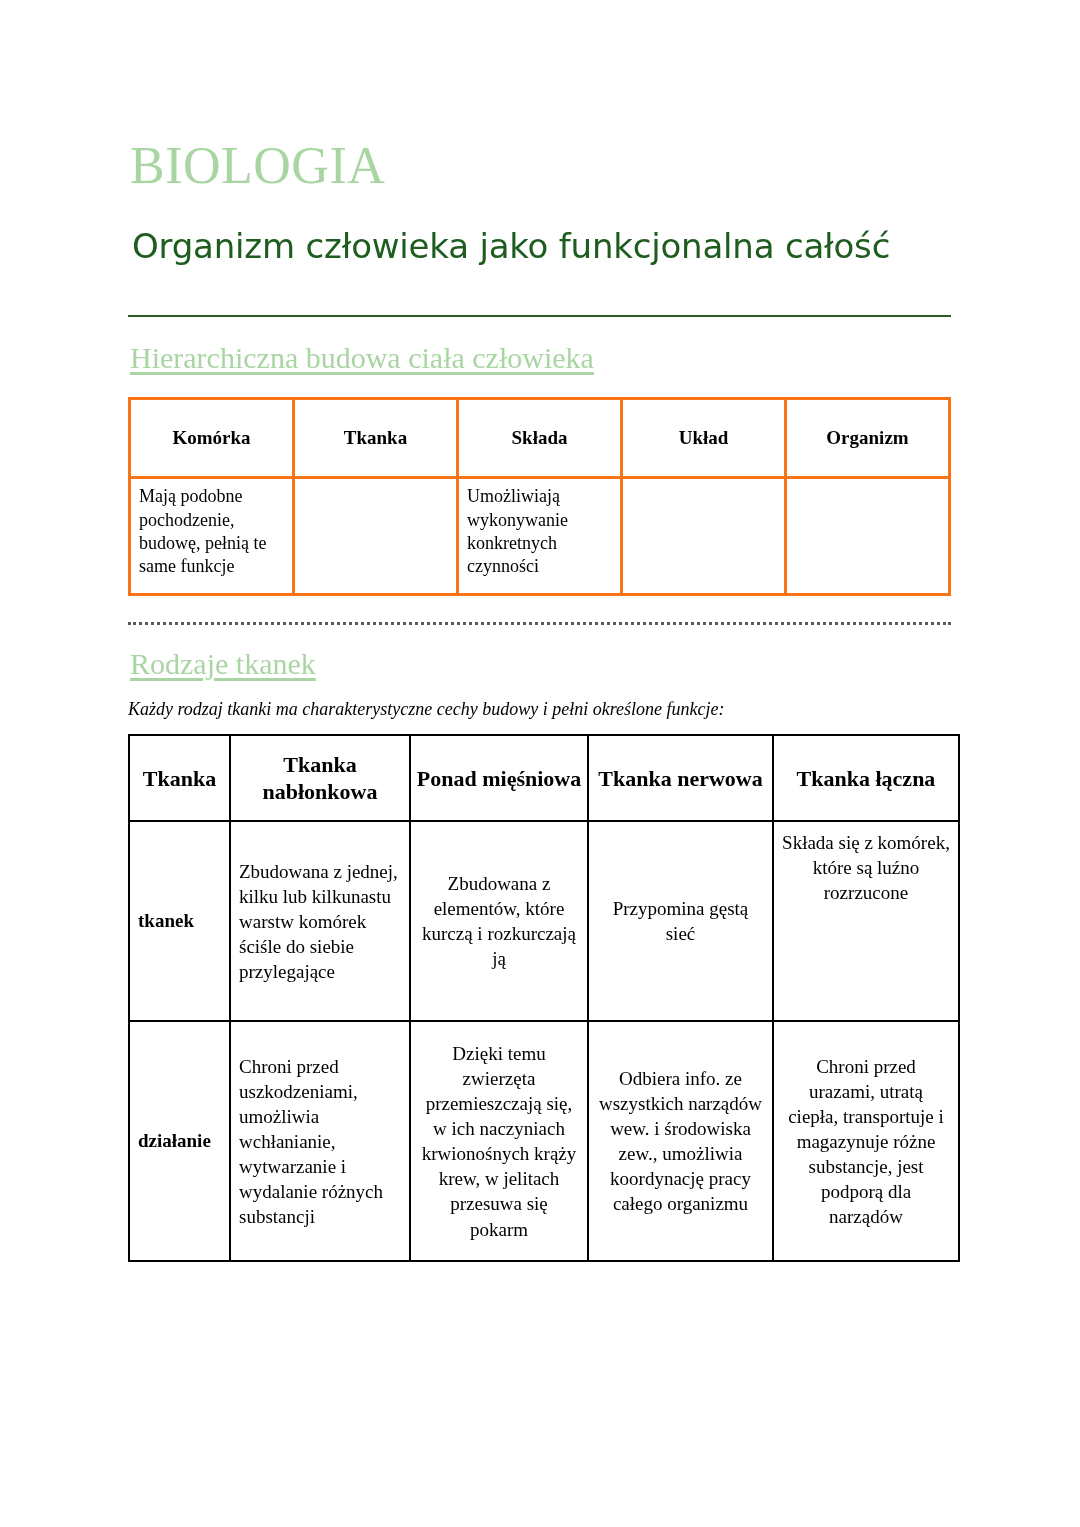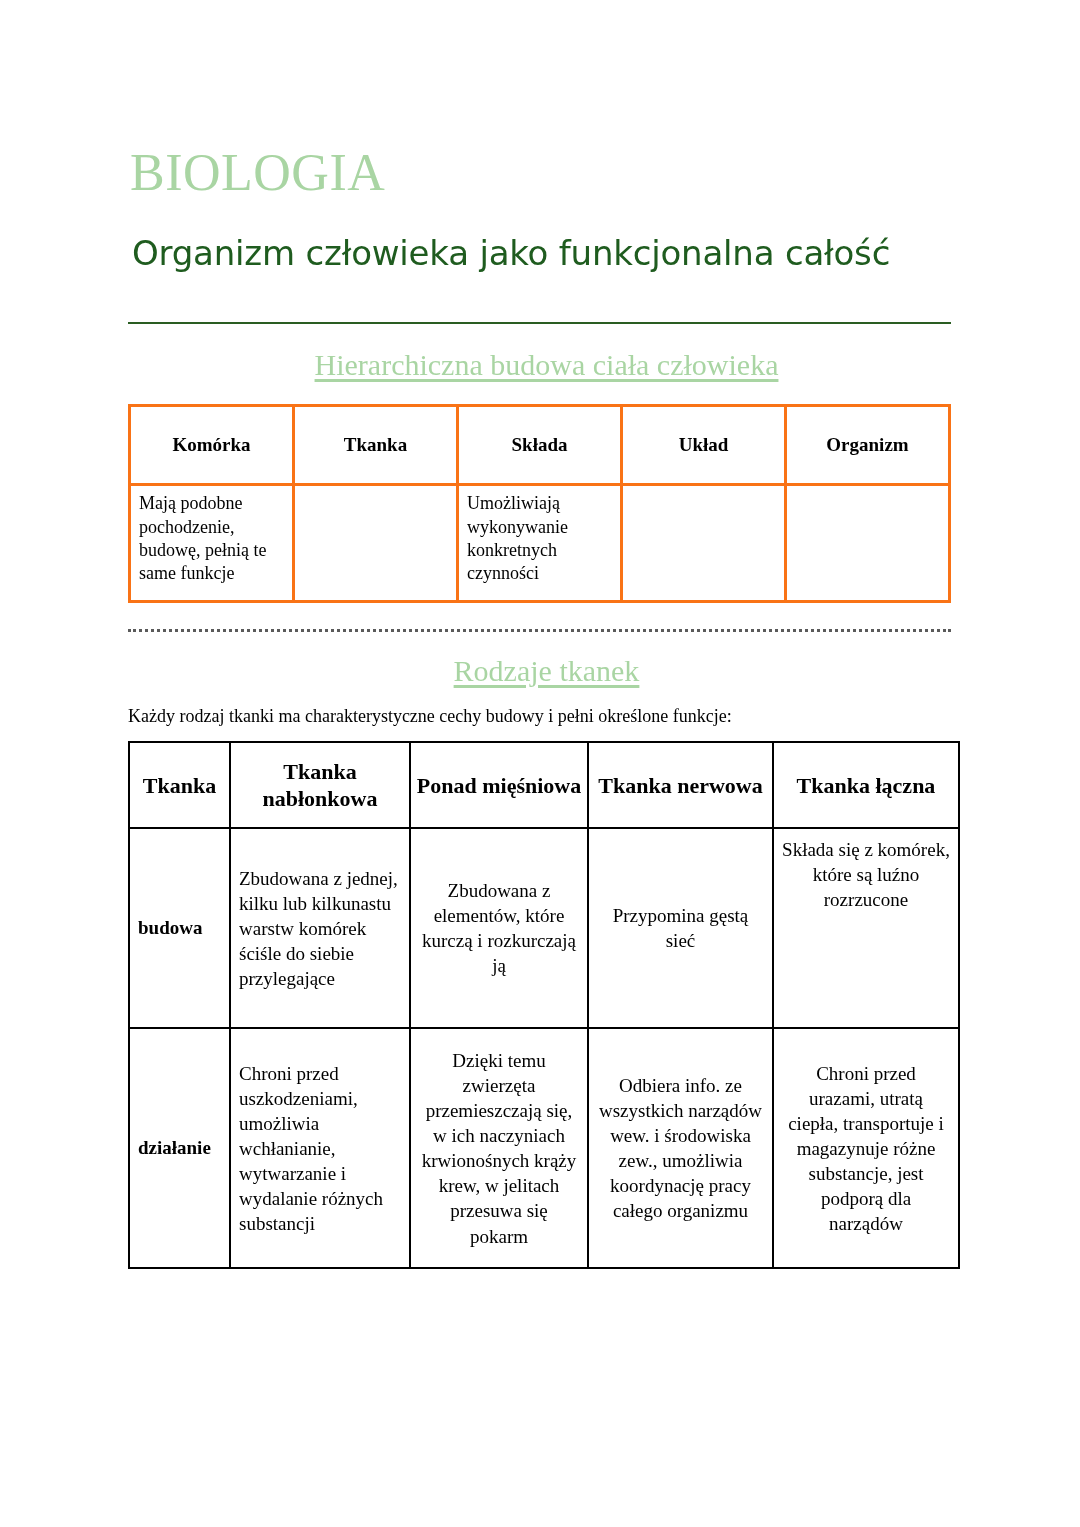--- a/index.html
+++ b/index.html
@@ -18,21 +18,21 @@
   .page {
     position: absolute;
     left: 0; top: 0;
     width: 1080px;
     height: 1527px;
     background: #ffffff;
   }
   .content {
     position: absolute;
     left: 128px;
-    top: 15px;
+    top: 8px;
     width: 835px;
   }
 
   
   .doc-title {
     font-family: "Liberation Serif", serif;
     font-size: 52px;
     line-height: 1.0;
     font-weight: 400;
     color: #a9d5a3;
@@ -63,30 +63,30 @@
     font-family: "Liberation Serif", serif;
     font-size: 30px;
     line-height: 1.15;
     font-weight: 400;
     color: #a9d5a3;
     text-decoration: underline;
     text-underline-offset: 4px;
     margin: 0;
     padding-top: 24px;
     padding-left: 2px;
-    text-align: center;
   }
   .section-heading.tight { padding-top: 22px; }
 
   .body-text {
     font-family: "Liberation Serif", serif;
     font-size: 18px;
     line-height: 1.25;
     color: #000;
     margin: 0;
+    font-style: italic;
   }
   .footnote {
     font-family: "Liberation Serif", serif;
     font-size: 18px;
     line-height: 1.25;
     color: #000;
     margin: 0;
     padding-top: 4px;
   }
   .footnote b { font-weight: 700; }
@@ -220,21 +220,21 @@
         <tr>
           <th>Tkanka</th>
           <th>Tkanka nabłonkowa</th>
           <th>Ponad mięśniowa</th>
           <th>Tkanka nerwowa</th>
           <th>Tkanka łączna</th>
         </tr>
       </thead>
       <tbody>
         <tr class="r-budowa">
-          <td class="rowlabel">budowa</td>
+          <td class="rowlabel">tkanek</td>
           <td class="cell-left">Zbudowana z jednej, kilku lub kilkunastu warstw komórek ściśle do siebie przylegające</td>
           <td class="cell-center">Zbudowana z elementów, które kurczą i rozkurczają ją</td>
           <td class="cell-center">Przypomina gęstą sieć</td>
           <td class="cell-top">Składa się z komórek, które są luźno rozrzucone</td>
         </tr>
         <tr class="r-dzialanie">
           <td class="rowlabel">działanie</td>
           <td class="cell-left">Chroni przed uszkodzeniami, umożliwia wchłanianie, wytwarzanie i wydalanie różnych substancji</td>
           <td class="cell-center">Dzięki temu zwierzęta przemieszczają się, w ich naczyniach krwionośnych krąży krew, w jelitach przesuwa się pokarm</td>
           <td class="cell-center">Odbiera info. ze wszystkich narządów wew. i środowiska zew., umożliwia koordynację pracy całego organizmu</td>

